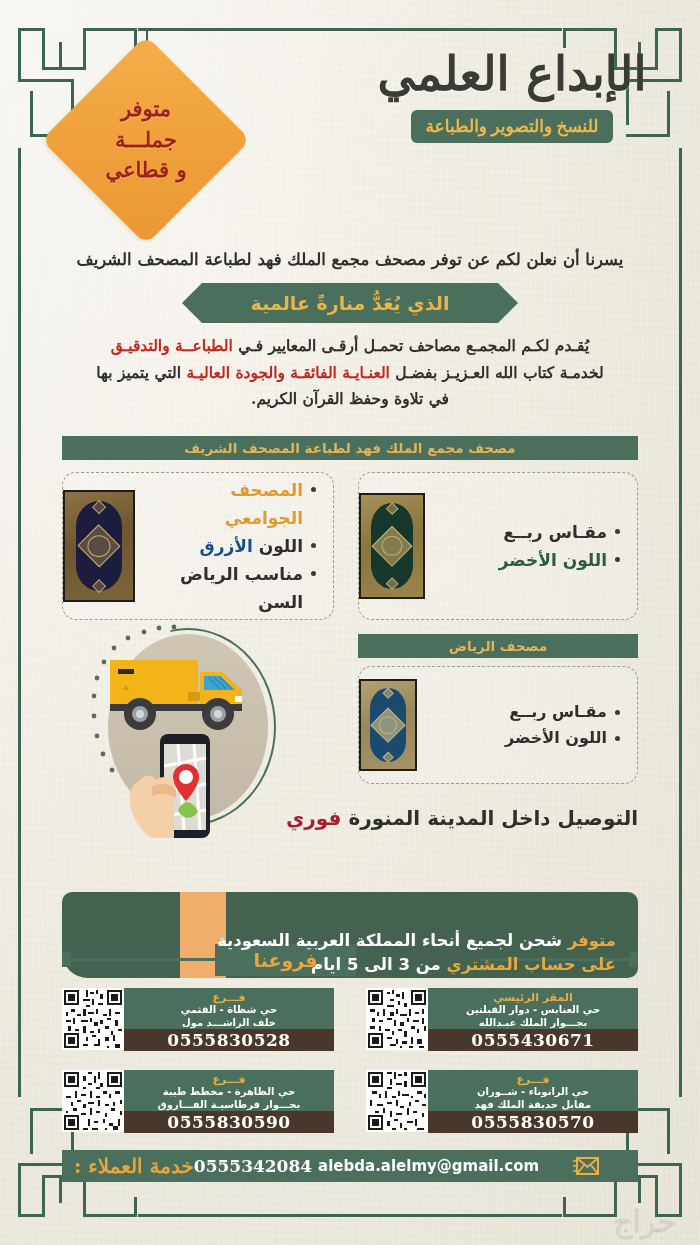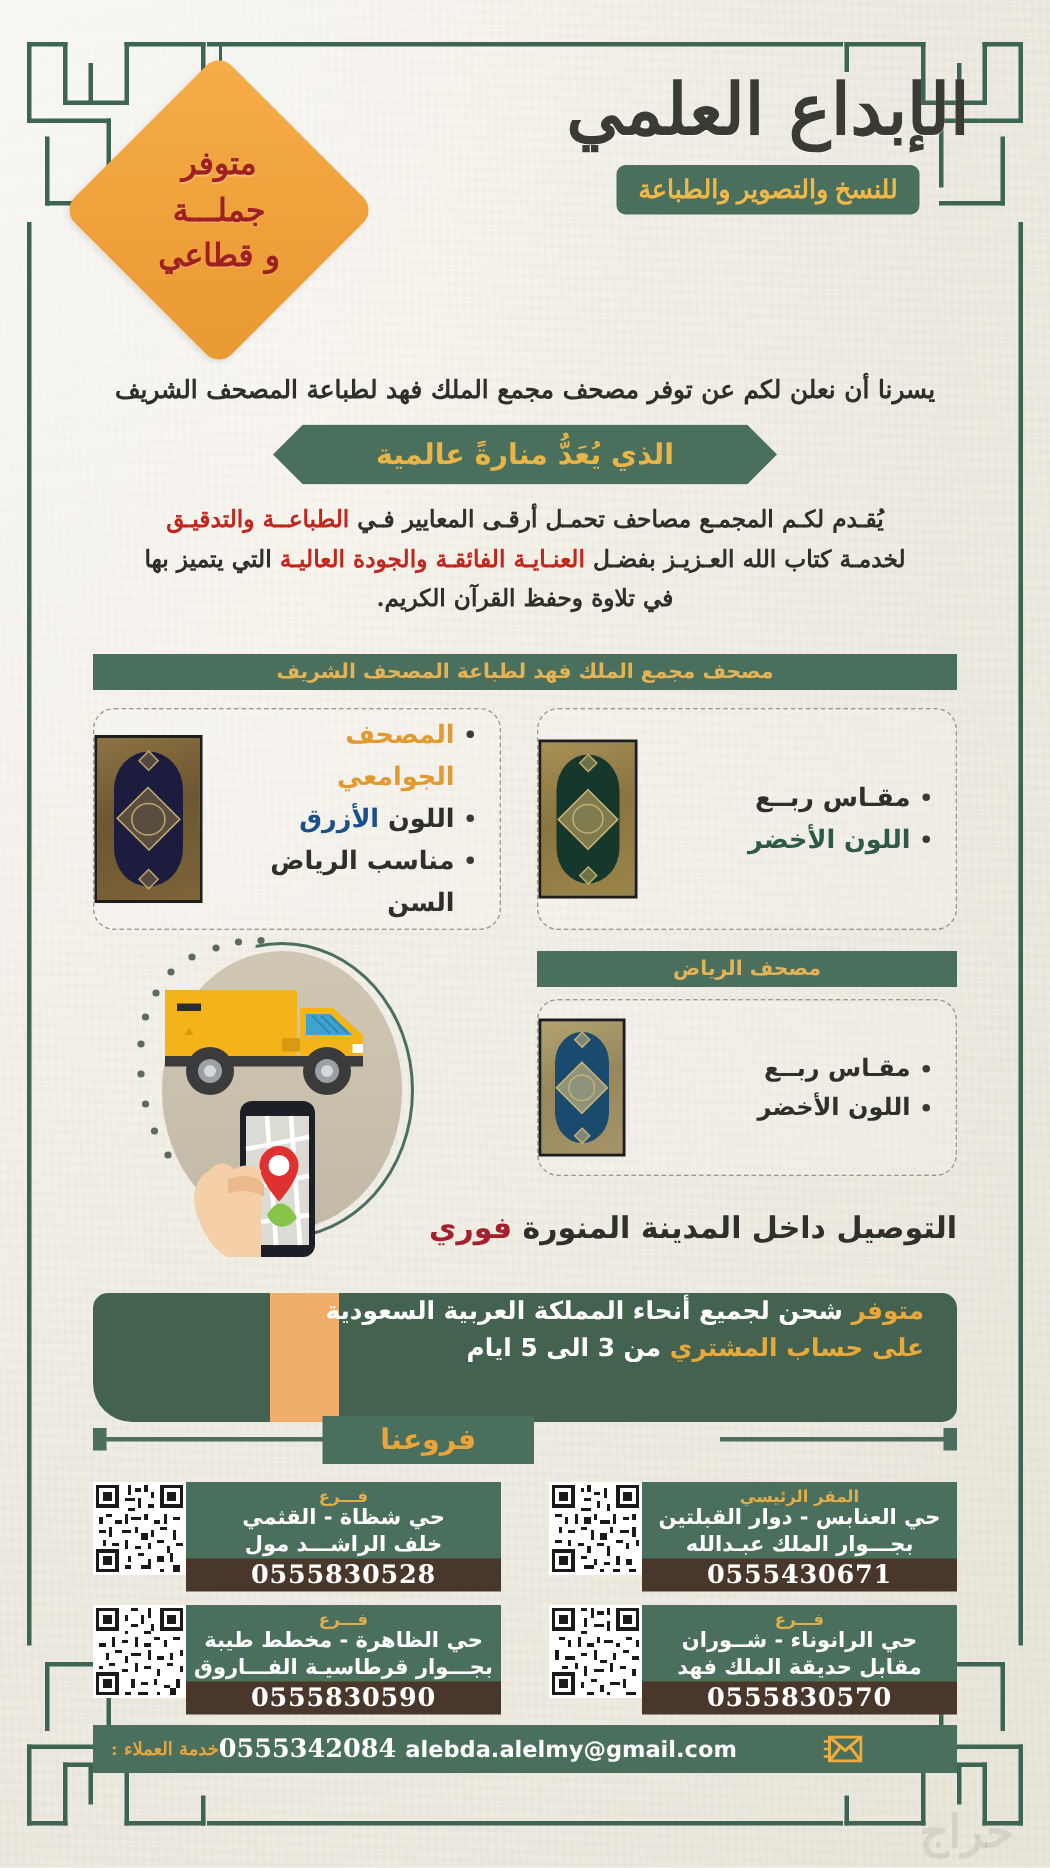--- a/index.html
+++ b/index.html
@@ -146,23 +146,23 @@
     border-radius:50%; background:linear-gradient(180deg,#cfc7b4 0%,#c2baa6 100%);
   }
   .arc-green{
     position:absolute; left:16px; top:4px; width:176px; height:198px;
     border-radius:50%; border:2.5px solid #4a6f5c;
     clip-path:polygon(40% 0,100% 0,100% 100%,40% 100%);
   }
 
   
   .ship{
-    position:absolute; left:62px; top:862px; width:576px; height:86px;
+    position:absolute; left:62px; top:892px; width:576px; height:86px;
     background:#436250; border-radius:10px 10px 10px 26px; overflow:hidden;
-    display:flex; align-items:flex-start; justify-content:flex-start; direction:rtl;
+    display:flex; align-items:flex-end; justify-content:flex-start; direction:rtl;
     padding-right:18px;
   }
   .ship-band{ position:absolute; left:118px; top:-10px; width:46px; height:100px; background:#f0ad6b; }
   .ship-lines{ position:relative; z-index:2; text-align:right; width:100%; padding-right:4px; }
   .ship-lines div{ font-size:16.5px; font-weight:bold; color:#ffffff; line-height:1.5; direction:rtl; }
   .oc{ color:#e8a93c; }
 
   
   .branch-head{
     position:absolute; left:215px; top:944px; width:141px; height:32px;
@@ -171,35 +171,35 @@
   }
   .branch-rule{ position:absolute; top:958px; height:3px; background:#4a6f5c; }
   .branch-cap{ position:absolute; top:952px; width:9px; height:15px; background:#4a6f5c; }
 
   .bcard{ position:absolute; width:272px; height:62px; display:flex; direction:rtl; }
   .bcard .info{
     flex:1; background:#4a6f5c; display:flex; flex-direction:column; align-items:center;
     justify-content:flex-start; padding-top:3px;
   }
   .bcard .btitle{ color:#e3ae47; font-size:11px; font-weight:bold; direction:rtl; letter-spacing:1px; }
-  .bcard .baddr{ color:#ffffff; font-size:14px; font-weight:bold; direction:rtl; line-height:1.25; text-align:center; }
+  .bcard .baddr{ color:#ffffff; font-size:10px; font-weight:bold; direction:rtl; line-height:1.25; text-align:center; }
   .bcard .bphone{
     background:#4a372b; color:#ffffff; font-size:17px; font-weight:bold;
     text-align:center; letter-spacing:.5px; padding:1px 0; direction:ltr;
     font-family:"DejaVu Serif","Liberation Serif",serif;
   }
   .qr{ flex:0 0 62px; background:#ffffff; position:relative; }
 
   
   .footer{
     position:absolute; left:62px; top:1150px; width:576px; height:32px;
     background:#4a6f5c; display:flex; flex-direction:row-reverse;
     align-items:center; justify-content:flex-start; direction:rtl; padding:0 12px;
   }
-  .f-label{ color:#e9a53a; font-size:12px; font-weight:bold; font-family:"DejaVu Serif","Liberation Serif",serif; }
+  .f-label{ color:#e9a53a; font-size:20px; font-weight:bold; font-family:"DejaVu Serif","Liberation Serif",serif; }
   .f-phone{ color:#ffffff; font-size:17px; font-weight:bold; margin-right:6px; direction:ltr;
             font-family:"DejaVu Serif","Liberation Serif",serif; }
   .f-mail{ color:#ffffff; font-size:15px; font-weight:bold; direction:ltr; margin-right:auto; }
   .mail-ico{ margin-right:auto; margin-left:6px; display:flex; align-items:center; }
 
   .watermark{
     position:absolute; right:24px; bottom:6px; font-size:30px; font-weight:bold;
     color:rgba(120,120,110,.16); direction:rtl; letter-spacing:-2px;
     font-family:"DejaVu Serif","Liberation Serif",serif;
   }

